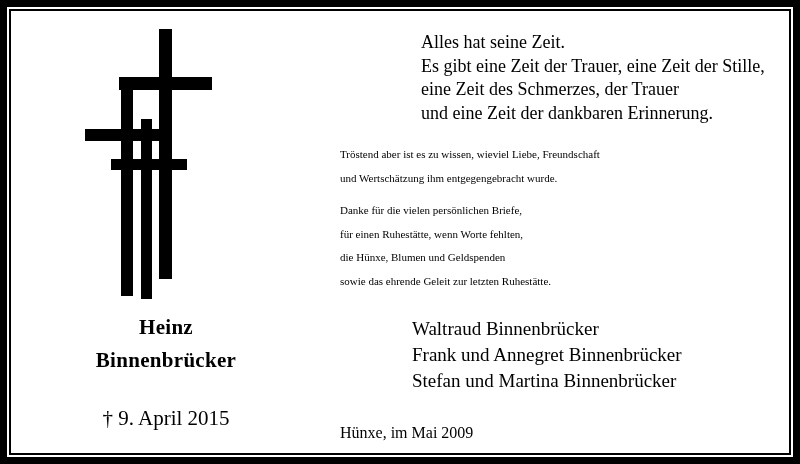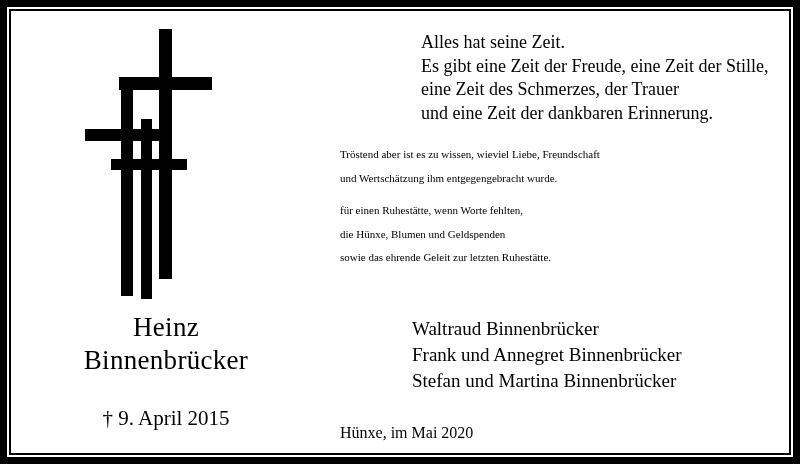--- a/index.html
+++ b/index.html
@@ -67,22 +67,22 @@
   }
   .name-block {
     position: absolute;
     left: 0;
     top: 300px;
     width: 310px;
     text-align: center;
   }
   .name-line {
     font-family: "Liberation Serif", serif;
-    font-weight: normal;
-    font-size: 27px;
+    font-weight: bold;
+    font-size: 21px;
     line-height: 33px;
     color: #000000;
     letter-spacing: 0.3px;
   }
   .date-line {
     margin-top: 29px;
     font-family: "Liberation Serif", serif;
     font-size: 21px;
     color: #000000;
   }
@@ -182,41 +182,42 @@
         <div class="name-line">Binnenbrücker</div>
         <div class="date-line">† 9. April 2015</div>
       </div>
 
     </div>
 
     <div class="right-col">
 
       <div class="verse">
         <p>Alles hat seine Zeit.</p>
-        <p>Es gibt eine Zeit der Freude, eine Zeit der Stille,</p>
+        <p>Es gibt eine Zeit der Trauer, eine Zeit der Stille,</p>
         <p>eine Zeit des Schmerzes, der Trauer</p>
         <p>und eine Zeit der dankbaren Erinnerung.</p>
       </div>
 
       <div class="para para-1">
         <p>Tröstend aber ist es zu wissen, wieviel Liebe, Freundschaft</p>
         <p>und Wertschätzung ihm entgegengebracht wurde.</p>
       </div>
 
       <div class="para para-2">
+        <p>Danke für die vielen persönlichen Briefe,</p>
         <p>für einen Ruhestätte, wenn Worte fehlten,</p>
         <p>die Hünxe, Blumen und Geldspenden</p>
         <p>sowie das ehrende Geleit zur letzten Ruhestätte.</p>
       </div>
 
       <div class="family">
         <p>Waltraud Binnenbrücker</p>
         <p>Frank und Annegret Binnenbrücker</p>
         <p>Stefan und Martina Binnenbrücker</p>
       </div>
 
       <div class="place">
-        <p>Hünxe, im Mai 2020</p>
+        <p>Hünxe, im Mai 2009</p>
       </div>
 
     </div>
   </div>
 </div>
 
 </body></html>

